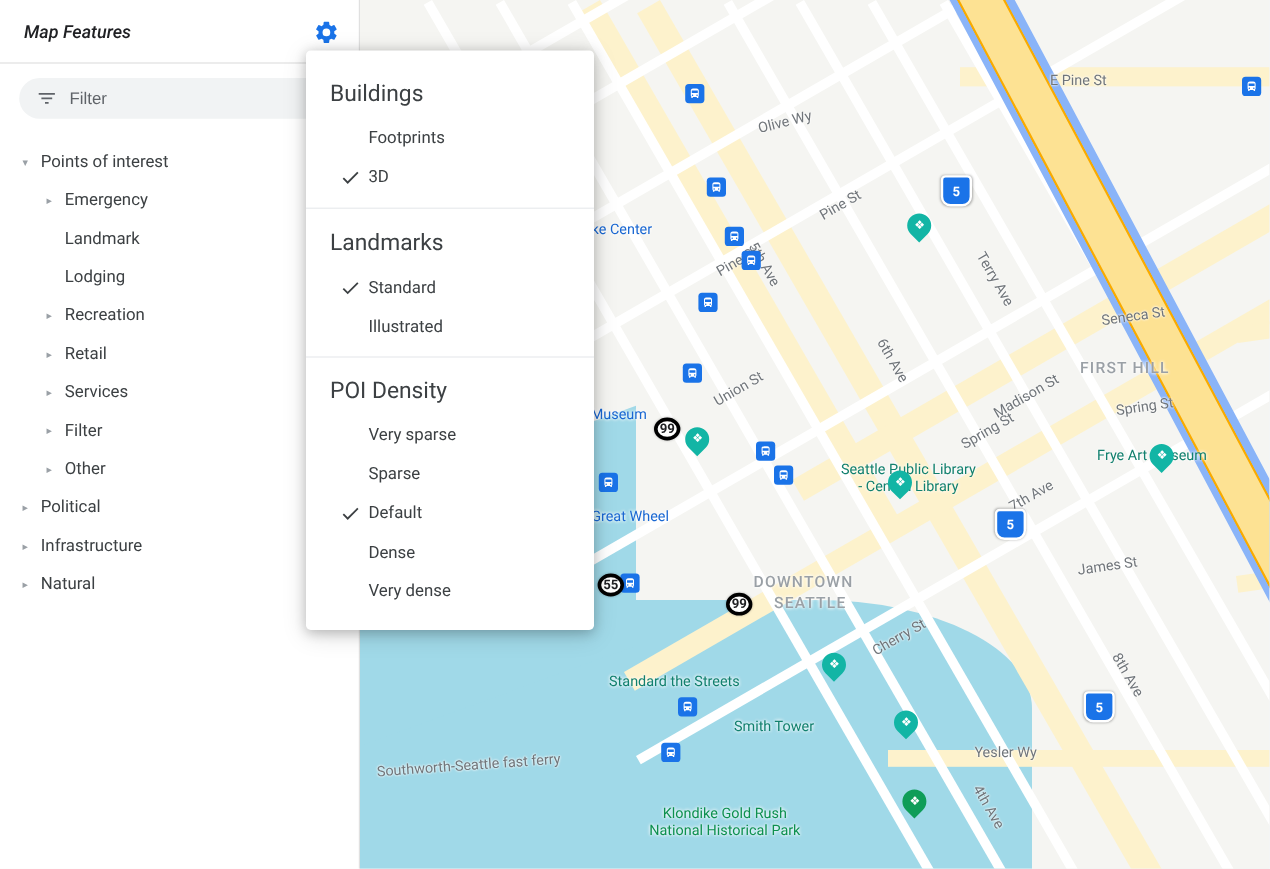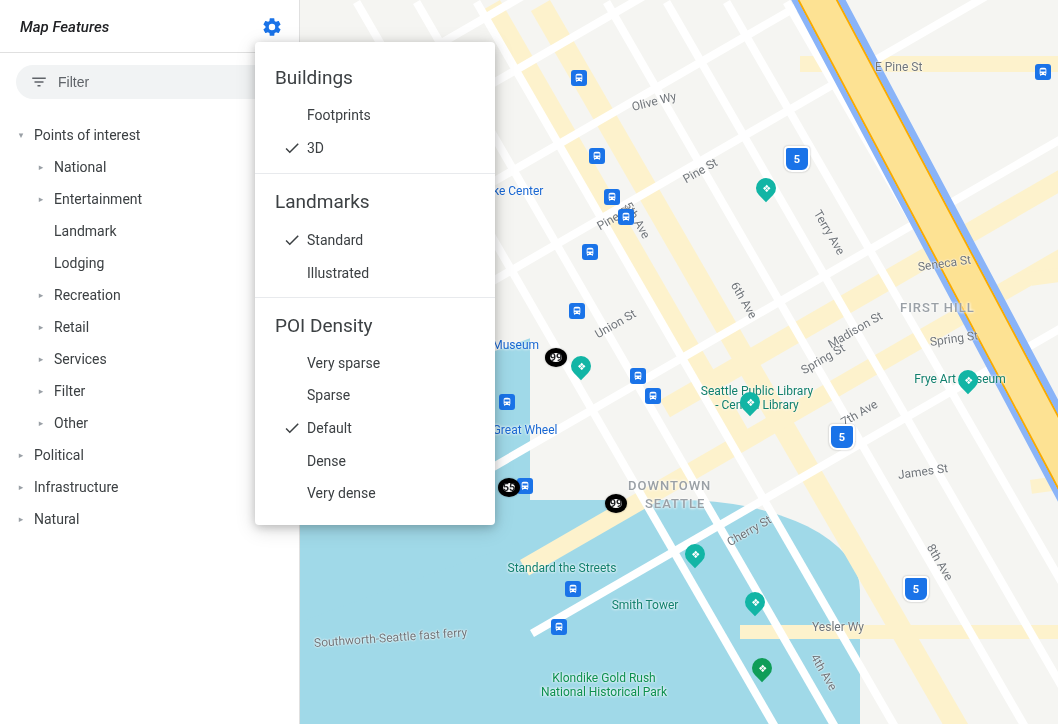--- a/index.html
+++ b/index.html
@@ -50,21 +50,21 @@
     .district-label { position: absolute; font-size: 13px; color: #9aa0a6; font-weight: 500; letter-spacing: 1px; white-space: nowrap; text-shadow: 0 0 3px #fff, 0 0 3px #fff;}
 
     .poi-pin { position: absolute; width: 20px; height: 20px; border-radius: 50% 50% 50% 0; transform: rotate(-45deg); display: flex; align-items: center; justify-content: center; }
     .poi-pin.teal { background: #12b5a5; }
     .poi-pin.green { background: #0f9d58; }
     .poi-pin-inner { transform: rotate(45deg); color: #fff; font-size: 10px; }
     
     .transit-icon { position: absolute; width: 16px; height: 16px; background: #1a73e8; border-radius: 3px; display:flex; align-items:center; justify-content:center; color:#fff; font-size:10px; }
     
     .shield { position:absolute; width:26px; height:26px; background:#1a73e8; border-radius: 4px 4px 8px 8px; border:2px solid #fff; color:#fff; display:flex; align-items:center; justify-content:center; font-size:11px; font-weight:bold; box-shadow: 0 0 2px rgba(0,0,0,0.3);}
-    .shield.state { background:#fff; color:#202124; border:5px solid #000000; border-radius:50%; width:22px; height:19px;}
+    .shield.state { background:#fff; color:#202124; border:3px solid #000000; border-radius:50%; width:22px; height:19px;}
 
     
     .dropdown { position: absolute; top: 42px; left: 255px; width: 240px; background: #fff; border-radius: 4px; box-shadow: 0 2px 10px rgba(0,0,0,0.2), 0 4px 20px rgba(0,0,0,0.15); z-index: 100; padding: 8px 0; }
     .dropdown-section { padding: 10px 0 8px 0; }
     .dropdown-section + .dropdown-section { border-top: 1px solid #e8eaed; }
     .dropdown-section-title { font-size: 19px; color: #3c4043; padding: 6px 20px 10px 20px; font-weight: 400; }
     .dropdown-option { display: flex; align-items: center; padding: 8px 20px 8px 28px; cursor: pointer; font-size: 14px; color: #3c4043; }
     .dropdown-check { width: 24px; display: inline-flex; justify-content: flex-start; align-items: center; }
     .dropdown-check svg { width: 18px; height: 18px; }
     .dropdown-option .opt-label { }
@@ -89,25 +89,21 @@
         <input class="filter-input" placeholder="Filter" style="">
       </div>
     </div>
     <div class="tree" id="tree">
         <div class="tree-item level-0">
           <span class="tree-caret caret-open"></span>
           <span class="label">Points of interest</span>
         </div>
         <div class="tree-item level-1">
           <span class="tree-caret caret-closed"></span>
-          <span class="label">National</span>
-        </div>
-        <div class="tree-item level-1">
-          <span class="tree-caret caret-closed"></span>
-          <span class="label">Entertainment</span>
+          <span class="label">Emergency</span>
         </div>
         <div class="tree-item level-1">
           <span class="no-caret"></span>
           <span class="label">Landmark</span>
         </div>
         <div class="tree-item level-1">
           <span class="no-caret"></span>
           <span class="label">Lodging</span>
         </div>
         <div class="tree-item level-1">

